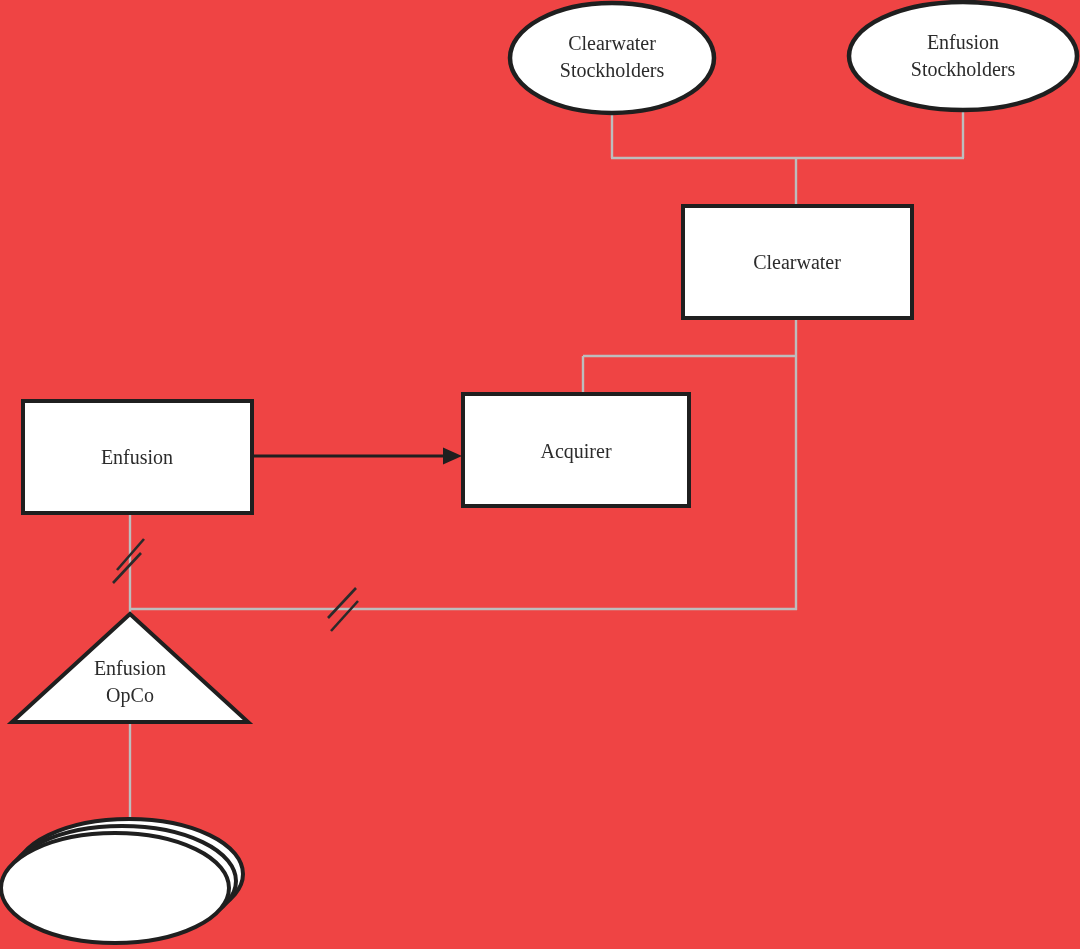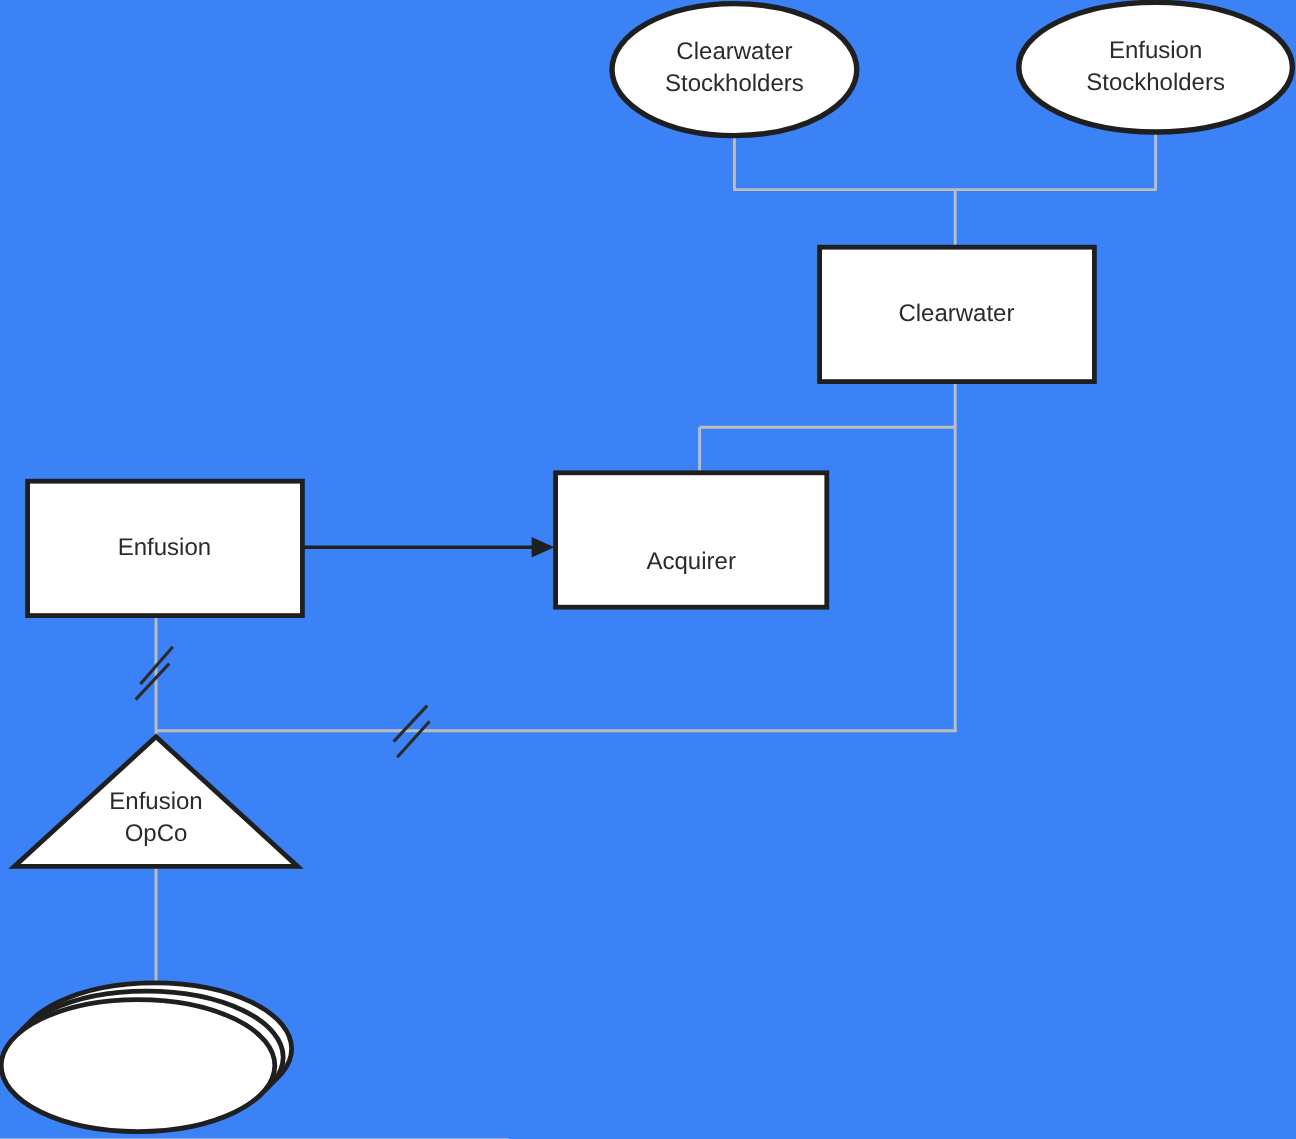--- a/index.html
+++ b/index.html
@@ -4,23 +4,23 @@
 <style>
   html, body {
     margin: 0;
     padding: 0;
     background: #ffffff;
   }
   #canvas {
     position: relative;
     width: 1080px;
     height: 949px;
-    background: #3b82f6;
+    background: #ef4444;
     overflow: hidden;
-    font-family: Liberation Sans, sans-serif;
+    font-family: Liberation Serif, serif;
   }
   #artwork {
     position: absolute;
     left: 0;
     top: 0;
   }
   .label {
     position: absolute;
     transform: translate(-50%, -50%);
     text-align: center;
@@ -80,19 +80,19 @@
   <div class="label" style="left:612px; top:57px;">Clearwater
 Stockholders</div>
 
   <div class="label" style="left:963px; top:56px;">Enfusion
 Stockholders</div>
 
   <div class="label" style="left:797px; top:262px;">Clearwater</div>
 
   <div class="label" style="left:137px; top:457px;">Enfusion</div>
 
-  <div class="label" style="left:576px; top:469px;text-align:right;">Acquirer</div>
+  <div class="label" style="left:576px; top:451px;text-align:right;">Acquirer</div>
 
   <div class="label" style="left:130px; top:682px;">Enfusion
 OpCo</div>
 
 
 </div>
 
 </body></html>

